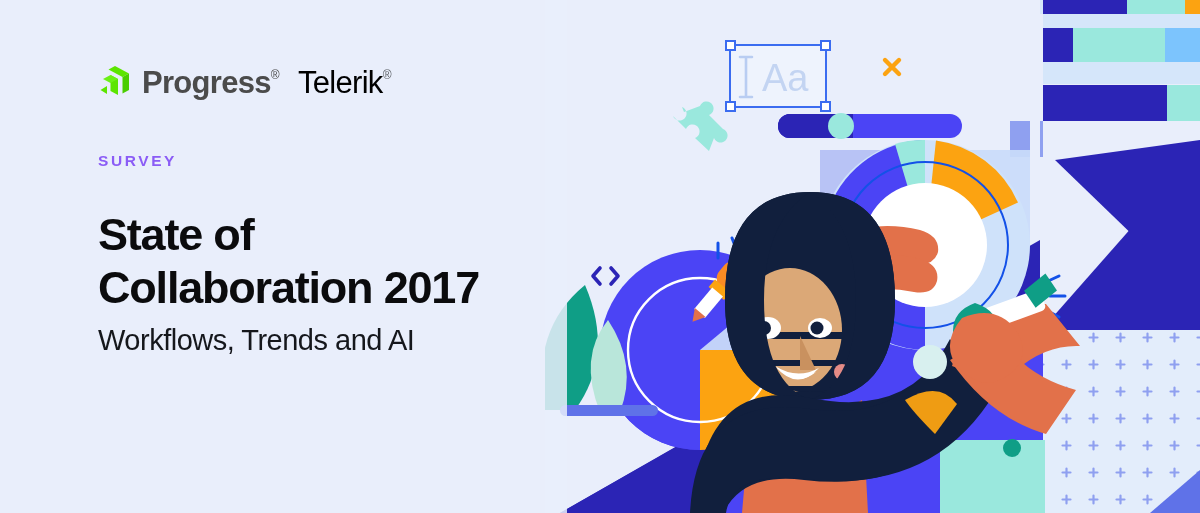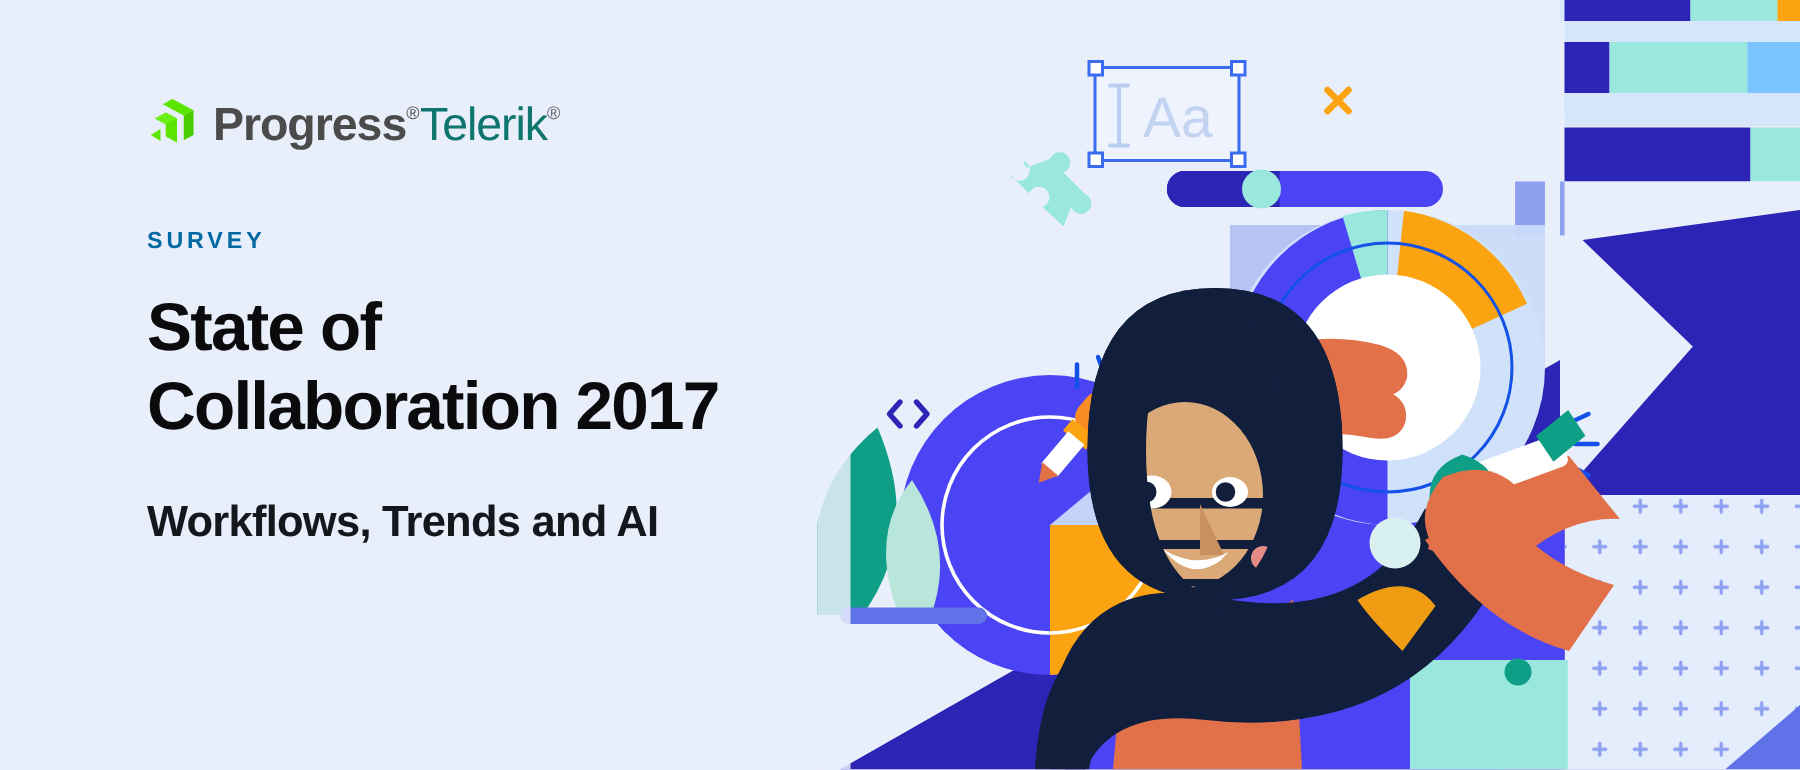--- a/index.html
+++ b/index.html
@@ -35,42 +35,42 @@
   .logo-word {
     font-size:31px;
     letter-spacing:-0.7px;
     white-space:nowrap;
     line-height:1;
     display:flex;
     align-items:flex-start;
   }
   .logo-progress { font-weight:bold; color:#4b4b4b; }
   .logo-reg1 { font-size:12px; color:#4b4b4b; position:relative; top:2px; }
-  .logo-telerik { font-weight:400; color:#0f766e; margin-left:1px; }
+  .logo-telerik { font-weight:400; color:#000000; margin-left:19px; }
   .logo-reg2 { font-size:12px; color:#5c6066; position:relative; top:2px; }
 
   .eyebrow {
     font-size:15.5px;
     font-weight:bold;
     letter-spacing:2.6px;
-    color:#0369a1;
-    margin-bottom:21px;
+    color:#8b5cf6;
+    margin-bottom:38px;
   }
   .headline {
     font-size:45px;
     font-weight:bold;
     line-height:1.18;
     letter-spacing:-1.2px;
     color:#0b0b0d;
-    margin-bottom:35px;
+    margin-bottom:10px;
   }
   .headline div { white-space:nowrap; }
   .subhead {
     font-size:29px;
-    font-weight:700;
+    font-weight:400;
     letter-spacing:-0.5px;
     color:#15171c;
   }
 
   
   .illus {
     position:absolute;
     left:0; top:0;
     width:1200px; height:513px;
     z-index:10;

